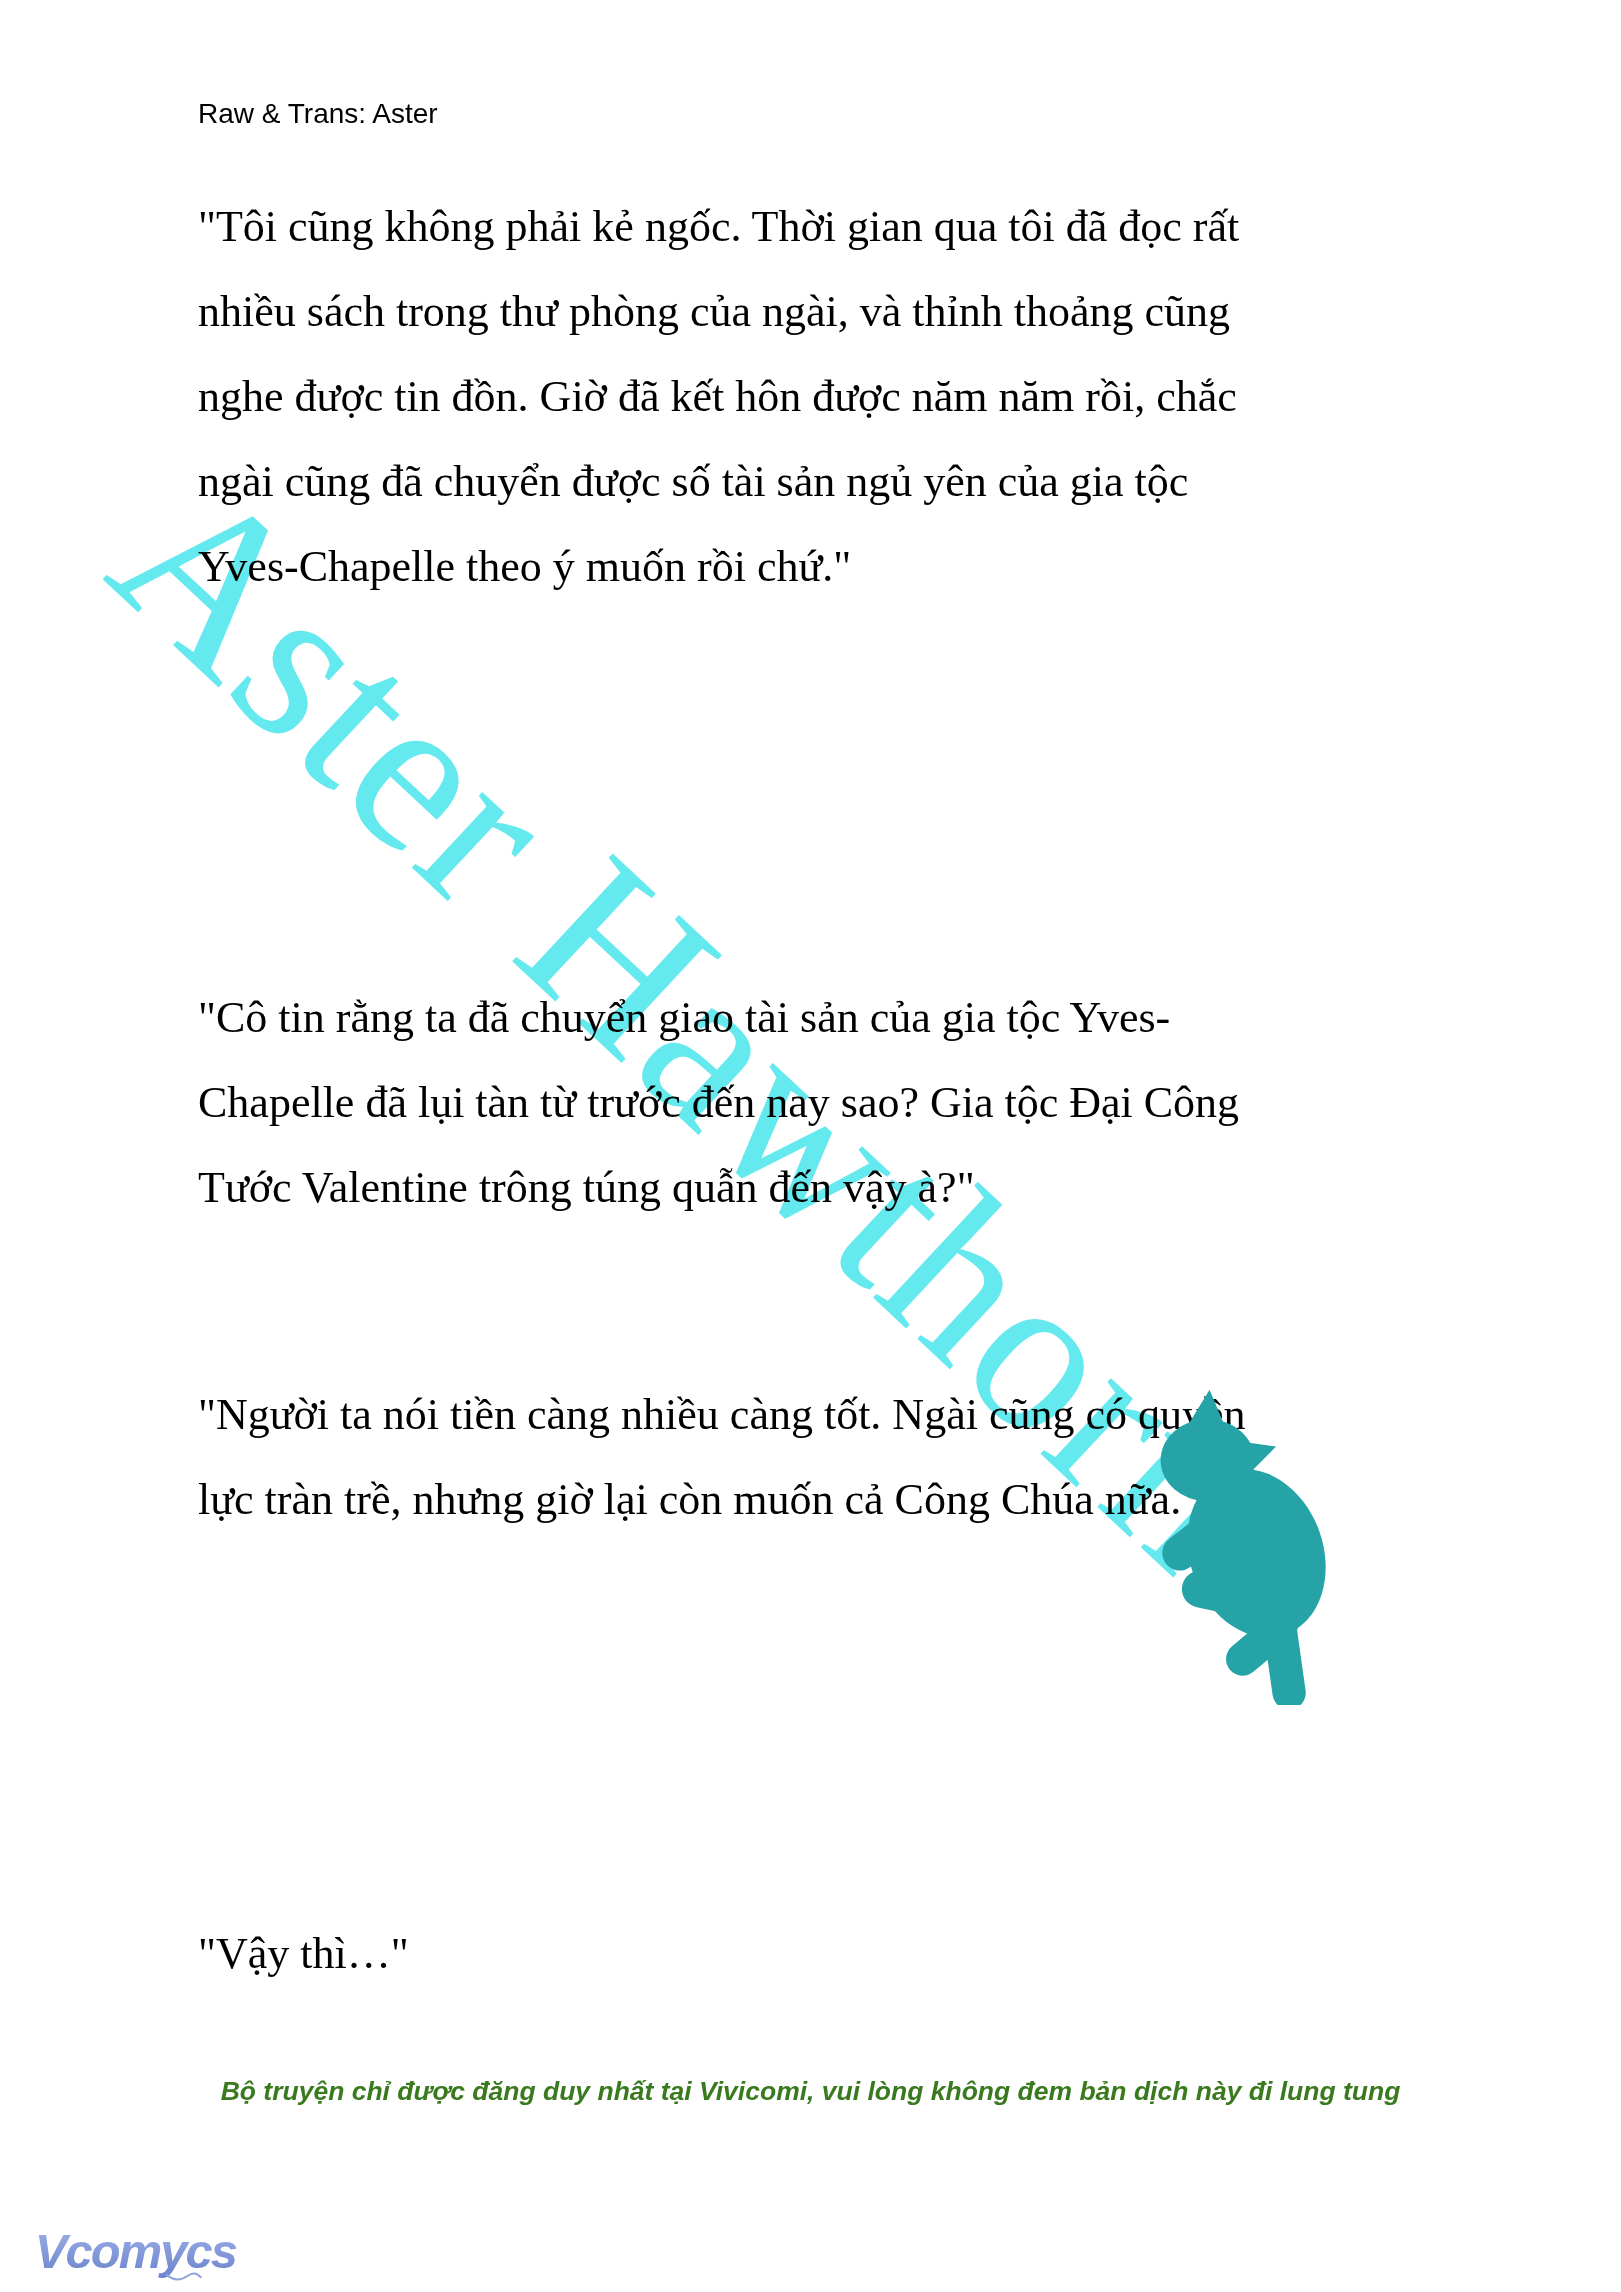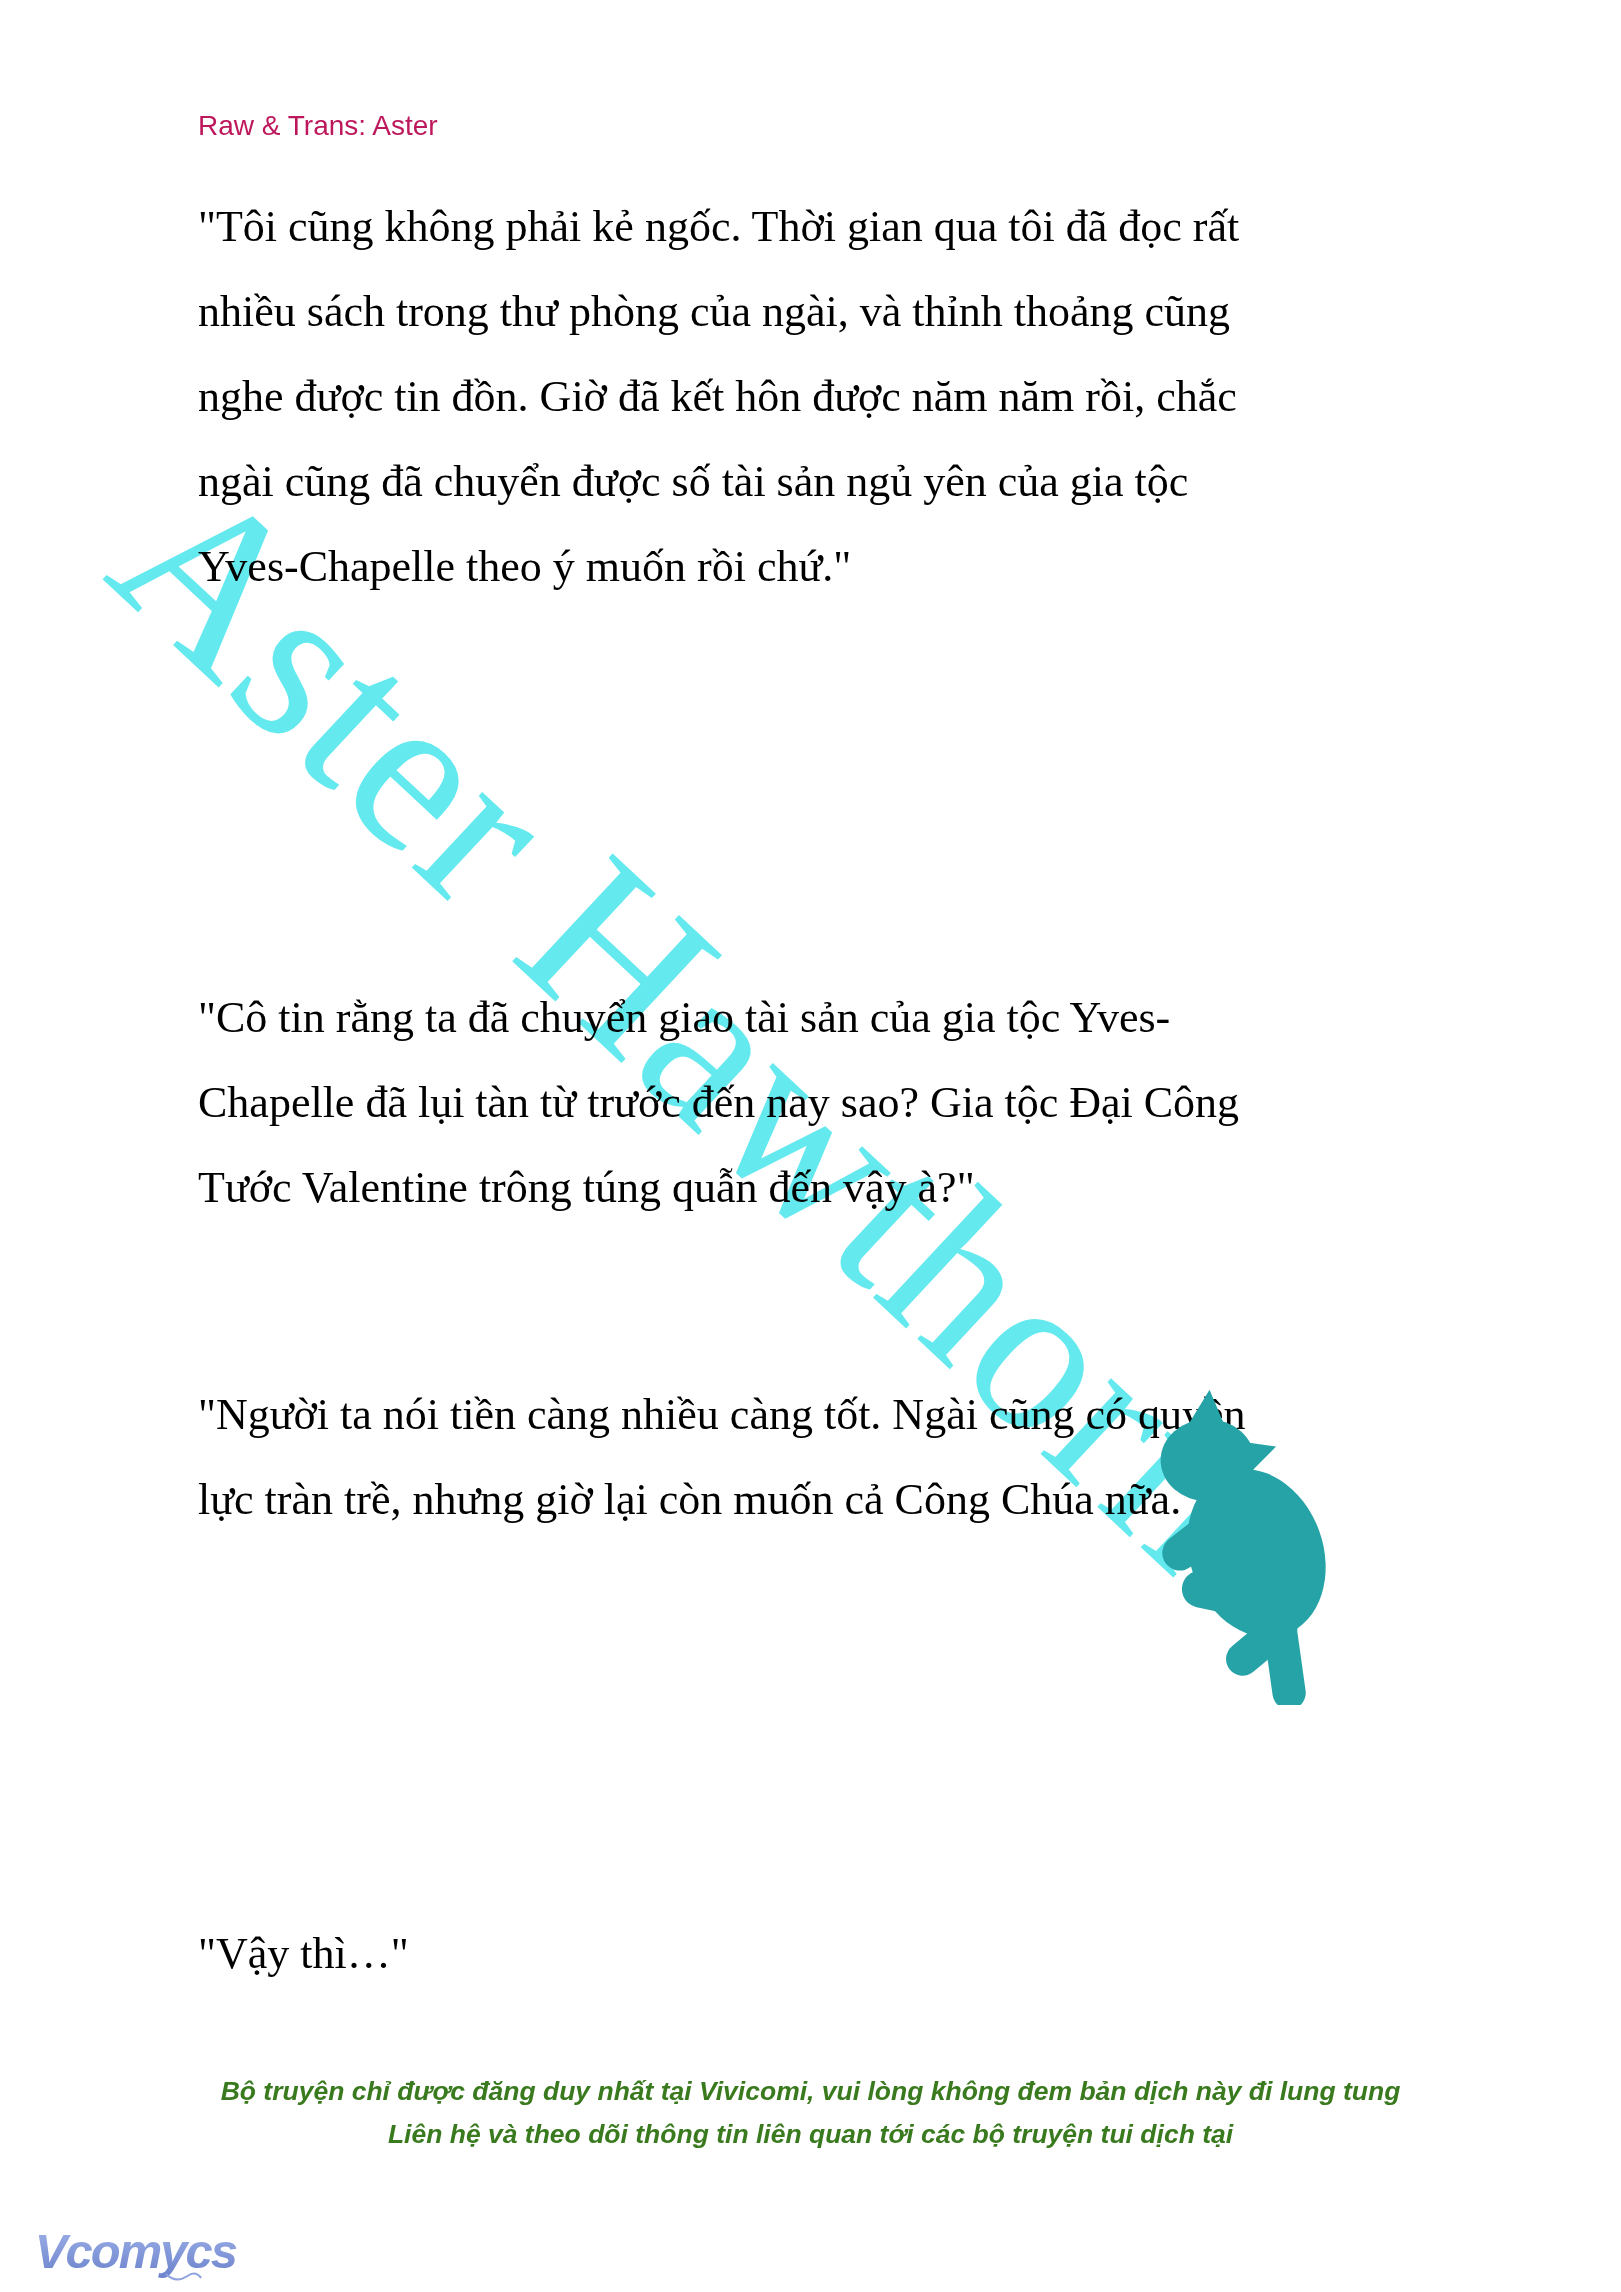--- a/index.html
+++ b/index.html
@@ -1,18 +1,18 @@
 <!DOCTYPE html>
 <html><head>
 <meta charset="utf-8">
 <style>
   html, body { margin:0; padding:0; background:#ffffff; }
   body { width:1621px; height:2293px; position:relative; overflow:hidden; }
   .page { position:absolute; left:0; top:0; width:1621px; height:2293px; background:#fff; }
-  .header { position:absolute; left:198px; top:98px; font-family:"Liberation Sans", sans-serif; font-size:28px; color:#be185d;margin-top:12px; }
+  .header { position:absolute; left:198px; top:98px; font-family:"Liberation Sans", sans-serif; font-size:28px; color:#000000; }
   .para { position:absolute; left:198px; width:1235px; font-family:"Liberation Serif", serif; font-size:44px; line-height:85px; color:#000; white-space:pre-line; z-index:2; }
   .watermark { position:absolute; left:691px; top:1024px; transform:translate(-50%,-50%) rotate(43deg); font-family:"Liberation Serif", serif; font-size:225px; color:#5ce8ee; white-space:nowrap; z-index:1; opacity:0.95; letter-spacing:2px; }
   .cat { position:absolute; left:1127px; top:1382px; width:216px; height:323px; z-index:3; }
   .footer { position:absolute; left:0; width:1621px; text-align:center; font-family:"Liberation Sans", sans-serif; font-style:italic; font-weight:bold; font-size:26.5px; color:#3a7a1e; }
   .logo { position:absolute; left:29px; top:2217px; width:225px; height:69px; }
 </style>
 </head>
 <body>
 
 <div class="page">
@@ -45,21 +45,20 @@
       <rect x="30" y="140" width="90" height="36" rx="18" transform="rotate(-38 75 158)"></rect>
       <rect x="55" y="200" width="110" height="38" rx="19" transform="rotate(12 110 219)"></rect>
 
       <rect x="95" y="250" width="85" height="34" rx="17" transform="rotate(-40 137 267)"></rect>
 
       <rect x="143" y="225" width="34" height="110" rx="17" transform="rotate(-8 160 280)"></rect>
     </g>
   </svg>
 
   <div class="footer" style="top:2076px;">Bộ truyện chỉ được đăng duy nhất tại Vivicomi, vui lòng không đem bản dịch này đi lung tung</div>
-  <div class="footer" style="top:2119px;">Liên hệ và theo dõi thông tin liên quan tới các bộ truyện tui dịch tại</div>
 
   <svg class="logo" viewBox="0 0 230 70">
     <defs>
       <linearGradient id="lg" x1="0" y1="0" x2="0" y2="1">
         <stop offset="0" stop-color="#9fb2e8"></stop>
         <stop offset="1" stop-color="#6c83cc"></stop>
       </linearGradient>
     </defs>
     <text x="6" y="52" font-family="Liberation Sans, sans-serif" font-size="50" font-style="italic" font-weight="bold" fill="url(#lg)" letter-spacing="-2">Vcomycs</text>
     <path d="M140 58 q10 10 22 2 q8 -6 14 2" stroke="#8ea2de" stroke-width="2" fill="none"></path>

